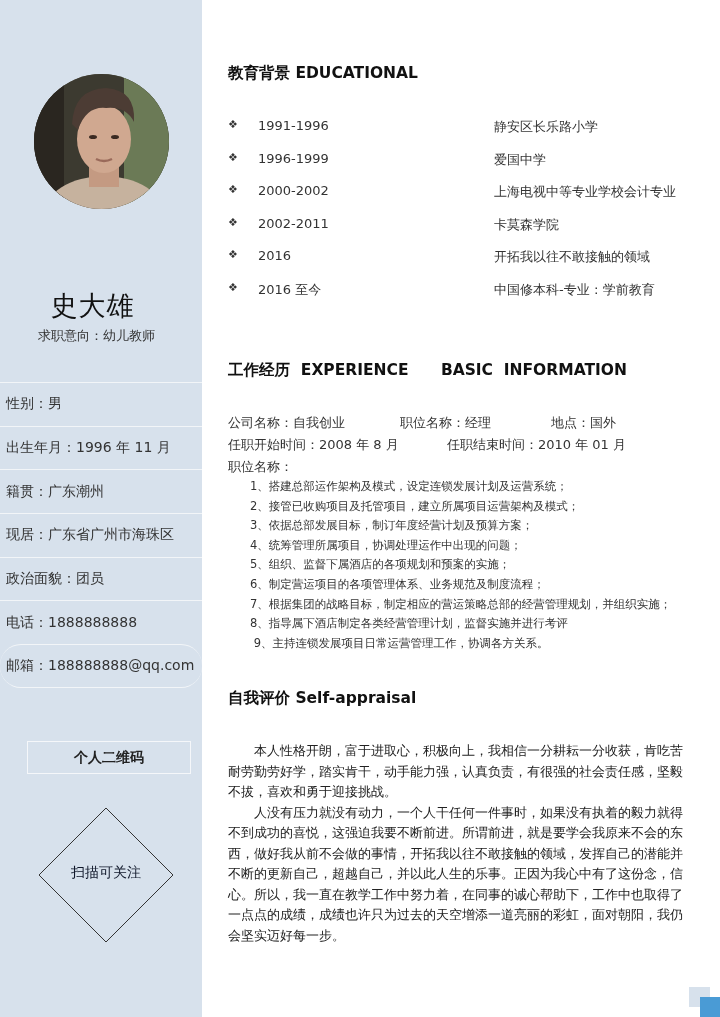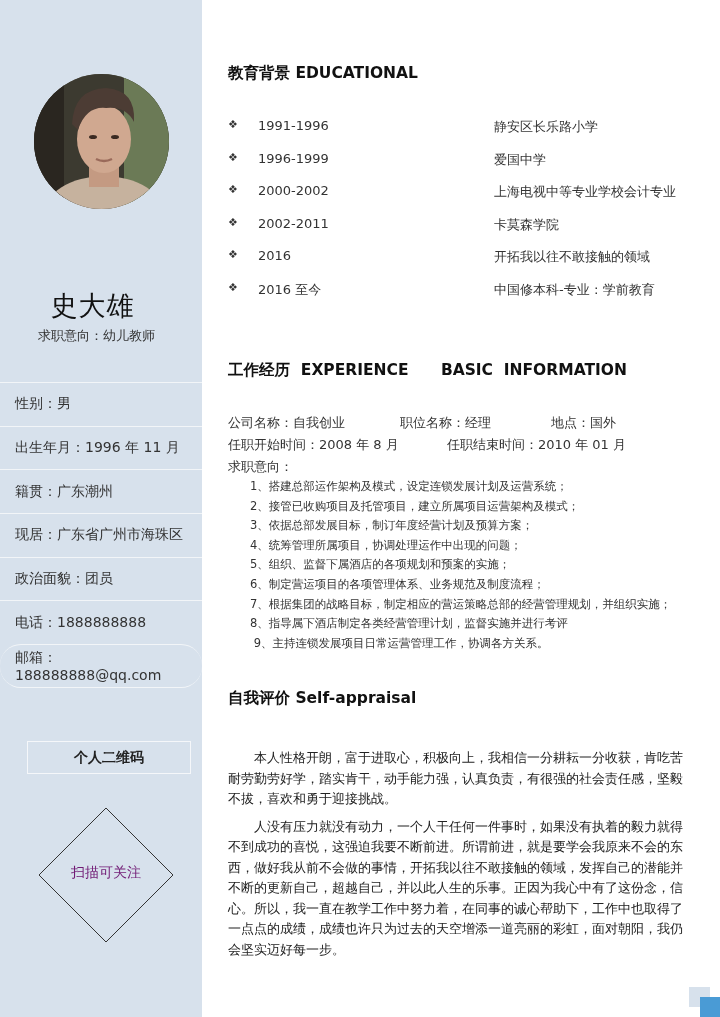--- a/index.html
+++ b/index.html
@@ -10,37 +10,37 @@
   .sidebar { position: absolute; left: 0; top: 0; width: 202px; height: 1017px; background: #d7e1ec; }
   .avatar { position: absolute; left: 34px; top: 74px; width: 135px; height: 135px; border-radius: 50%; overflow: hidden;
             background: radial-gradient(circle at 48% 42%, #caa28c 0 18%, #b0856c 19% 24%, transparent 25%),
                         radial-gradient(ellipse at 48% 25%, #4a3a32 0 22%, transparent 23%),
                         radial-gradient(ellipse at 50% 95%, #c7b29f 0 30%, transparent 31%),
                         linear-gradient(100deg, #2e2a24 0%, #5a5448 30%, #6d7a5a 65%, #4c5a3c 100%); }
   .avatar svg { width: 100%; height: 100%; display: block; }
   .name { position: absolute; left: 0; width: 185px; top: 262px; text-align: center; font-size: 27px; color: #111; letter-spacing: 1px; margin-top: 26px; }
   .intent { position: absolute; left: 38px; top: 327px; font-size: 13px; color: #333; }
   .info-list { position: absolute; left: 0; top: 382px; width: 202px; }
-  .info-row { height: 43.7px; border-top: 1.5px solid #f2f5f8; display: flex; align-items: center; padding-left: 15px; font-size: 14px; color: #333; }
+  .info-row { height: 43.7px; border-top: 1.5px solid #f2f5f8; display: flex; align-items: center; padding-left: 6px; font-size: 14px; color: #333; }
   .info-row.last { border-bottom: 1.5px solid #f2f5f8; border-radius: 21px; }
   .qr-label { position: absolute; left: 27px; top: 741px; width: 164px; height: 33px; border: 1px solid #f5f7fa; display: flex; align-items: center; justify-content: center; font-size: 14px; font-weight: bold; color: #222; }
   .qr-diamond { position: absolute; left: 38px; top: 807px; width: 136px; height: 136px; }
-  .qr-text { position: absolute; left: 38px; top: 864px; width: 136px; text-align: center; font-size: 14px; color: #701a75; }
+  .qr-text { position: absolute; left: 38px; top: 864px; width: 136px; text-align: center; font-size: 14px; color: #0f172a; }
 
   
   .main { position: absolute; left: 228px; top: 0; width: 470px; }
   .section-title { position: absolute; font-size: 15.5px; font-weight: bold; color: #111; white-space: nowrap; }
   .edu-row { position: absolute; left: 0; width: 470px; font-size: 13px; color: #333; }
   .edu-row .bullet { position: absolute; left: 0; top: 0; font-size: 11px; }
   .edu-row .years { position: absolute; left: 30px; top: 0; }
   .edu-row .school { position: absolute; left: 266px; top: 0; }
   .work-line { position: absolute; left: 0; font-size: 13px; color: #333; white-space: nowrap; }
   .duty { position: absolute; left: 22px; font-size: 11.5px; color: #333; white-space: nowrap; }
   .appraisal { position: absolute; left: 0; top: 741px; width: 455px; font-size: 13px; line-height: 20.5px; color: #222; text-align: justify; }
-  .appraisal p { text-indent: 2em; margin-top: 7px; }
+  .appraisal p { text-indent: 2em; }
 
   .deco1 { position: absolute; left: 689px; top: 987px; width: 21px; height: 20px; background: #d7e1ec; }
   .deco2 { position: absolute; left: 700px; top: 997px; width: 20px; height: 20px; background: #4a9bd5; }
 </style>
 </head>
 <body>
 
 <div class="sidebar">
   <div class="avatar">
     <svg viewBox="0 0 135 135">
@@ -112,21 +112,21 @@
     <span class="school">中国修本科-专业：学前教育</span>
   </div>
 
   <div class="section-title" style="top:360px; white-space:pre;">工作经历  EXPERIENCE      BASIC  INFORMATION</div>
 
   <div class="work-line" style="top:414px; left:0;">公司名称：自我创业</div>
   <div class="work-line" style="top:414px; left:172px;">职位名称：经理</div>
   <div class="work-line" style="top:414px; left:323px;">地点：国外</div>
   <div class="work-line" style="top:436px; left:0;">任职开始时间：2008 年 8 月</div>
   <div class="work-line" style="top:436px; left:219px;">任职结束时间：2010 年 01 月</div>
-  <div class="work-line" style="top:458px; left:0;">求职意向：</div>
+  <div class="work-line" style="top:458px; left:0;">职位名称：</div>
 
   <div class="duty" style="top:479px;">1、搭建总部运作架构及模式，设定连锁发展计划及运营系统；</div>
   <div class="duty" style="top:499px;">2、接管已收购项目及托管项目，建立所属项目运营架构及模式；</div>
   <div class="duty" style="top:518px;">3、依据总部发展目标，制订年度经营计划及预算方案；</div>
   <div class="duty" style="top:538px;">4、统筹管理所属项目，协调处理运作中出现的问题；</div>
   <div class="duty" style="top:557px;">5、组织、监督下属酒店的各项规划和预案的实施；</div>
   <div class="duty" style="top:577px;">6、制定营运项目的各项管理体系、业务规范及制度流程；</div>
   <div class="duty" style="top:597px;">7、根据集团的战略目标，制定相应的营运策略总部的经营管理规划，并组织实施；</div>
   <div class="duty" style="top:616px;">8、指导属下酒店制定各类经营管理计划，监督实施并进行考评</div>
   <div class="duty" style="top:636px; white-space:pre;"> 9、主持连锁发展项目日常运营管理工作，协调各方关系。</div>

